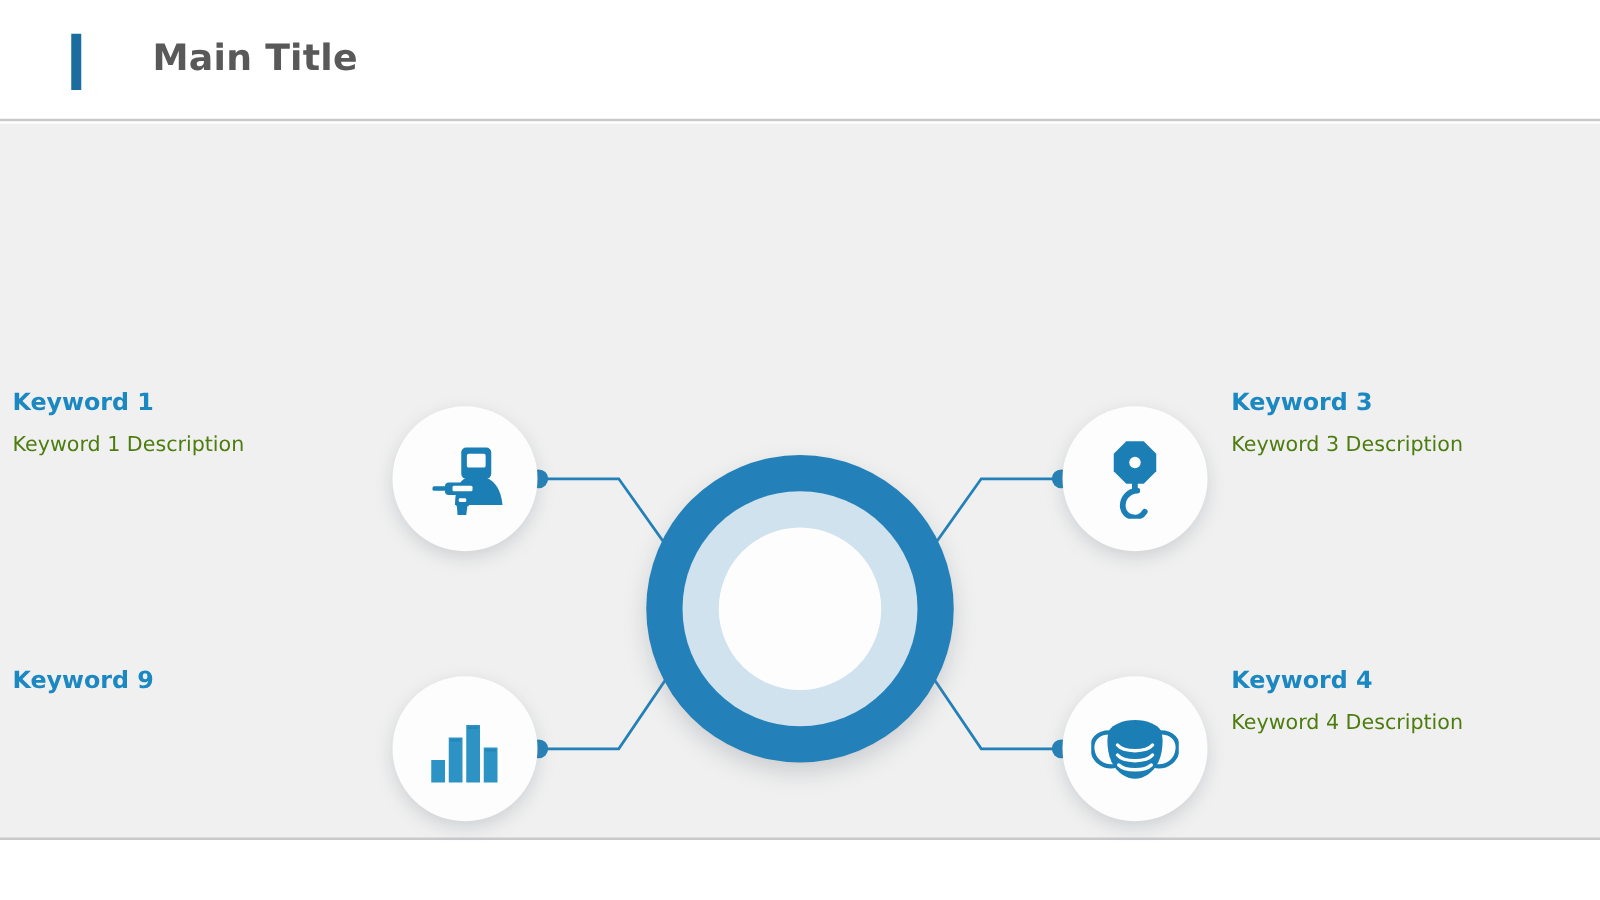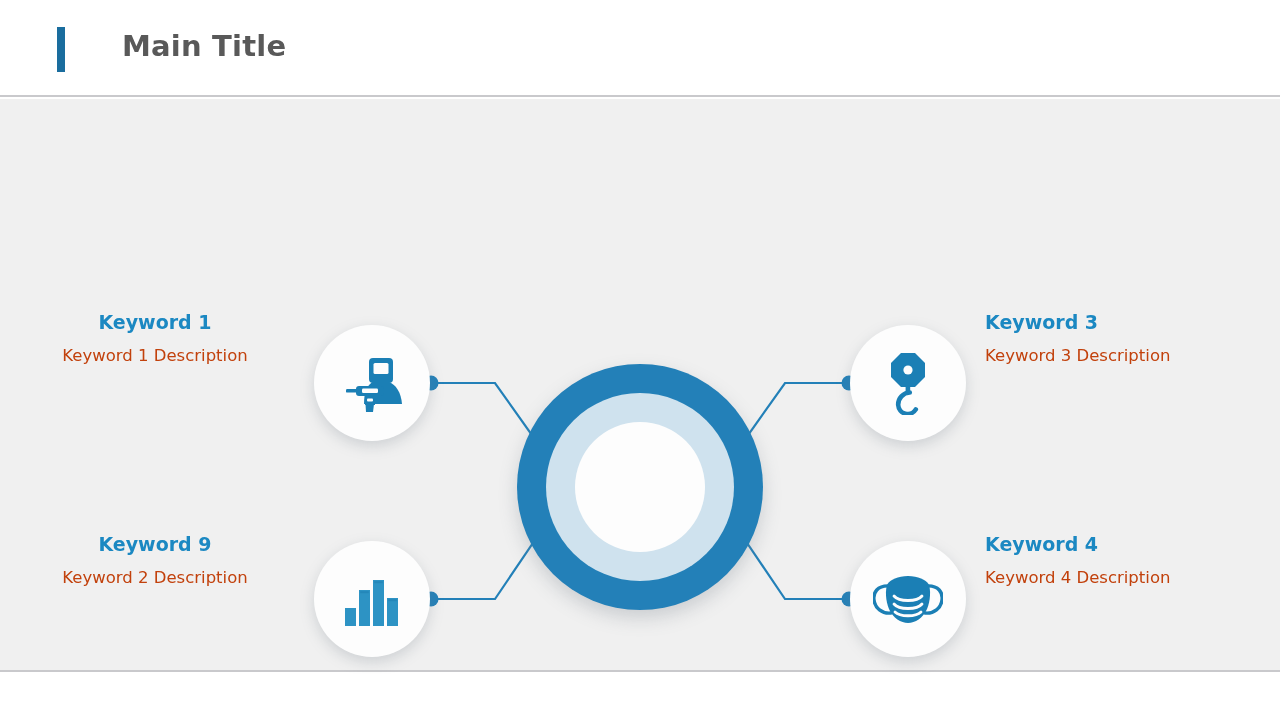--- a/index.html
+++ b/index.html
@@ -116,39 +116,39 @@
     align-items: center;
     justify-content: center;
   }
   .bubble-1 { left: 314px; top: 226px; }
   .bubble-2 { left: 314px; top: 442px; }
   .bubble-3 { left: 850px; top: 226px; }
   .bubble-4 { left: 850px; top: 442px; }
 
   
   .text-block { position: absolute; }
-  .text-left  { text-align: center; width: 290px; }
+  .text-left  { text-align: left; width: 290px; }
   .text-right { text-align: left;  width: 300px; }
 
   .tb-1 { left: 10px;  top: 213px; }
   .tb-2 { left: 10px;  top: 435px; }
   .tb-3 { left: 985px; top: 213px; }
   .tb-4 { left: 985px; top: 435px; }
 
   .kw-title {
     font-size: 19px;
     font-weight: bold;
     color: #1b88c2;
     margin: 0 0 13px 0;
     line-height: 1.1;
     white-space: nowrap;
   }
   .kw-desc {
     font-size: 16.5px;
-    color: #c2410c;
+    color: #4d7c0f;
     margin: 0;
     line-height: 1.2;
     white-space: nowrap;
   }
 </style>
 </head>
 <body>
 
 <div class="header">
   <div class="title-accent"></div>
@@ -246,21 +246,20 @@
     </svg>
   </div>
 
   <div class="text-block text-left tb-1">
     <p class="kw-title">Keyword 1</p>
     <p class="kw-desc">Keyword 1 Description</p>
   </div>
 
   <div class="text-block text-left tb-2">
     <p class="kw-title">Keyword 9</p>
-    <p class="kw-desc">Keyword 2 Description</p>
   </div>
 
   <div class="text-block text-right tb-3">
     <p class="kw-title">Keyword 3</p>
     <p class="kw-desc">Keyword 3 Description</p>
   </div>
 
   <div class="text-block text-right tb-4">
     <p class="kw-title">Keyword 4</p>
     <p class="kw-desc">Keyword 4 Description</p>

